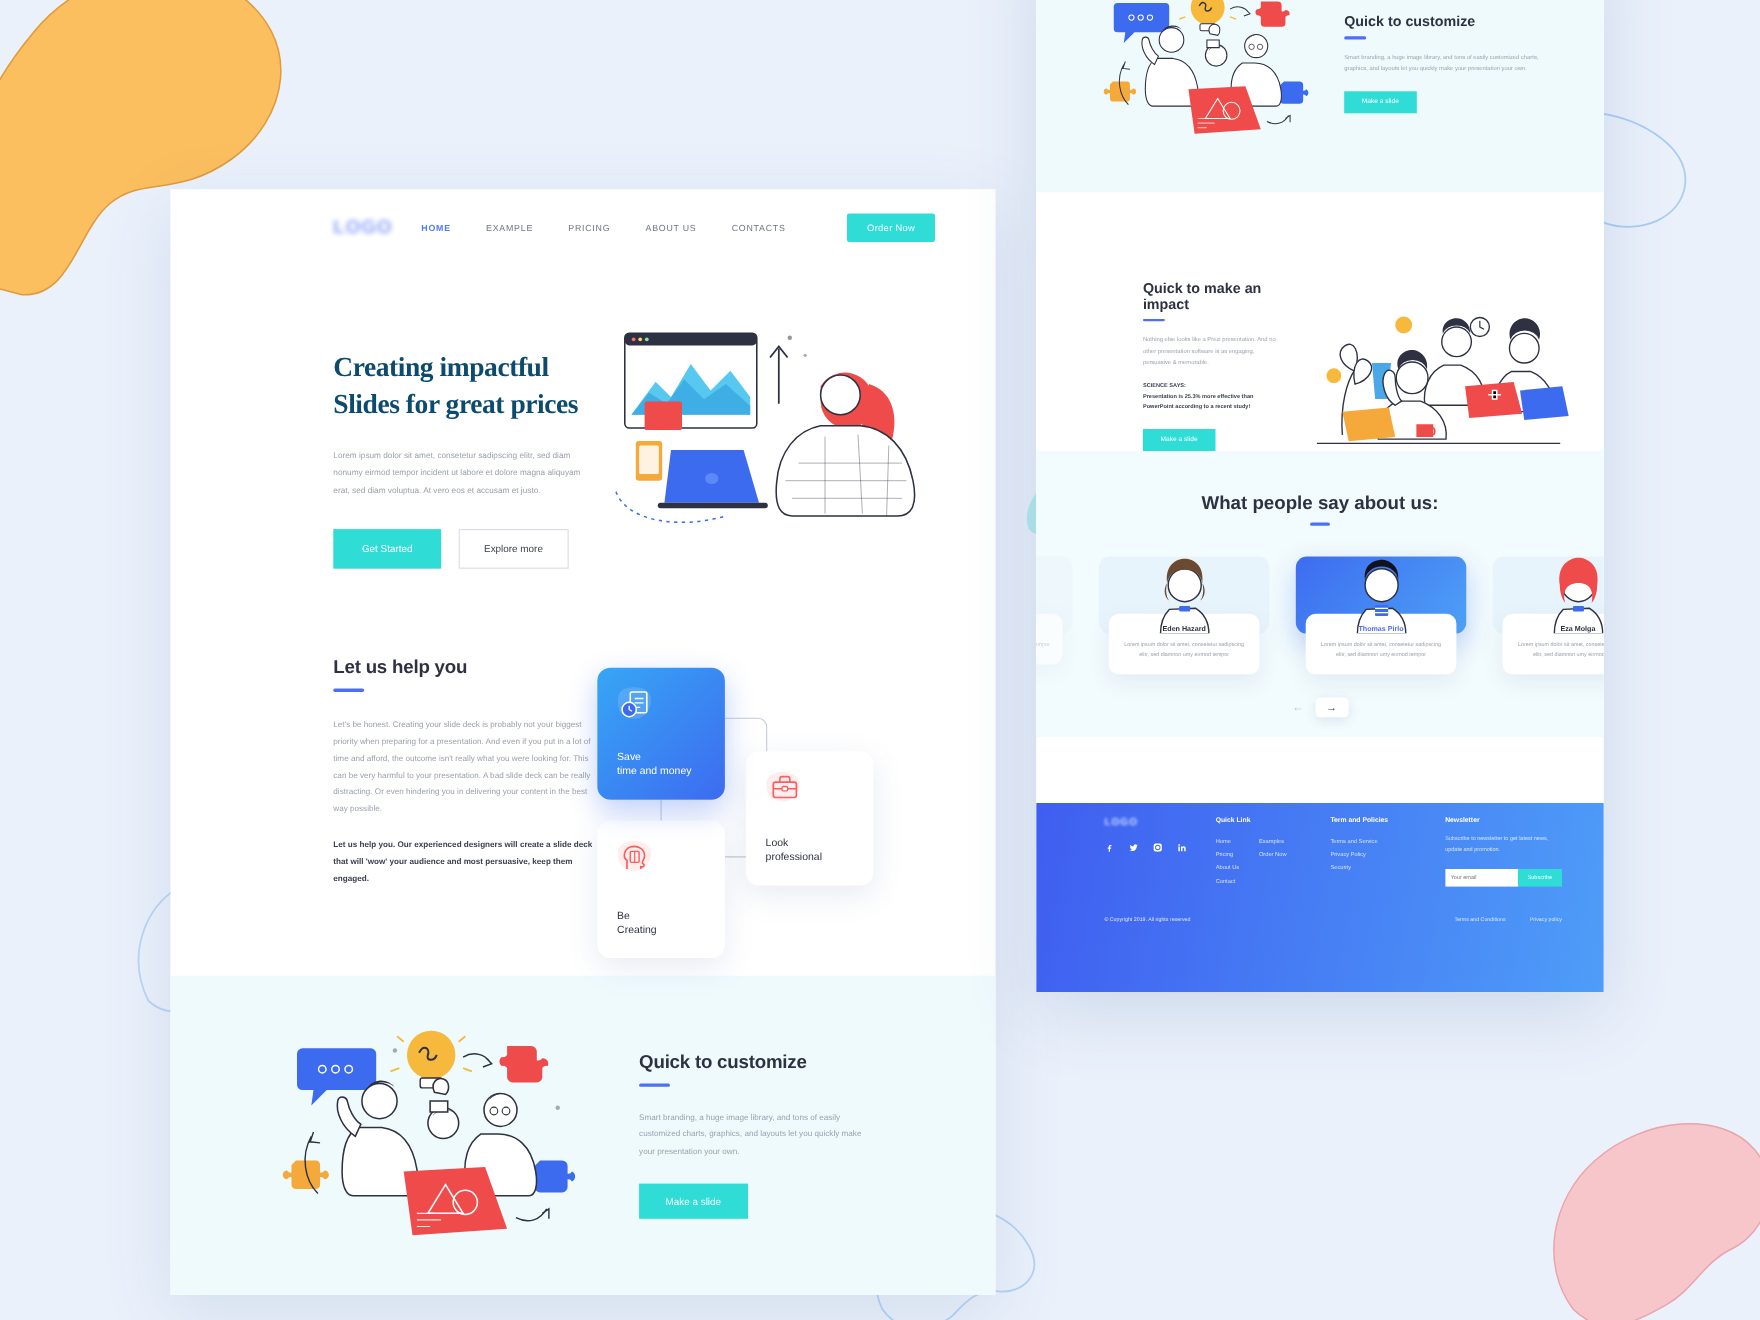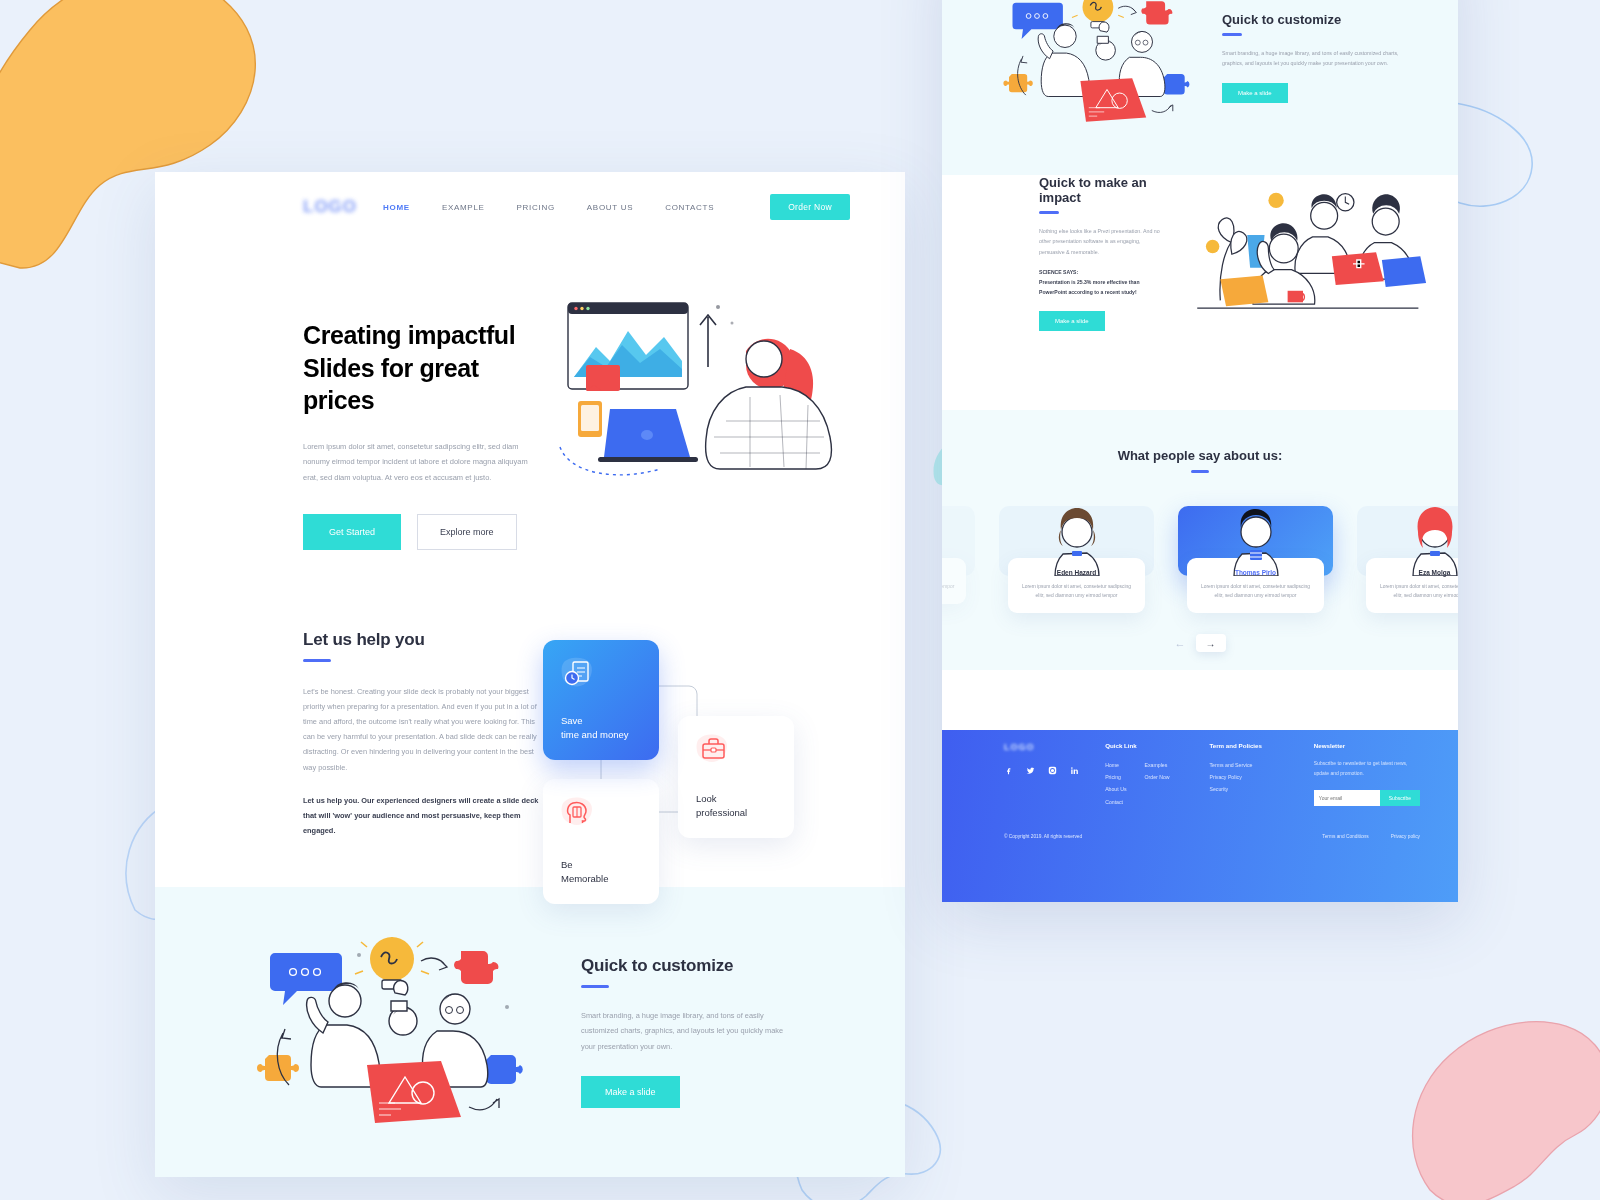--- a/index.html
+++ b/index.html
@@ -55,22 +55,22 @@
     margin-left: 24px; background: #2fdcd6; color: #fff;
     font-size: 8.5px; padding: 8px 18px; border: none; border-radius: 2px;
     cursor: pointer; letter-spacing: .3px;
   }
 
   .hero {
     display: flex; padding: 55px 55px 0 148px; gap: 22px;
   }
   .hero-text { width: 290px; padding-top: 22px; }
   h1.hero-title {
-    font-size: 25px; line-height: 1.3; color: #000000;
-    font-weight: bold; letter-spacing: -.4px;
+    font-size: 25px; line-height: 1.3; color: #0c4a6e;
+    font-weight: bold; letter-spacing: -.4px; font-family: Liberation Serif, serif;
   }
   .hero-para {
     margin-top: 22px; font-size: 7.5px; line-height: 2.1;
     color: #9aa0ad; max-width: 250px;
   }
   .hero-actions { margin-top: 28px; display: flex; gap: 16px; }
   .btn-primary {
     background: #2fdcd6; color: #fff; border: none;
     font-size: 9px; padding: 12px 26px; cursor: pointer;
   }
@@ -144,33 +144,33 @@
   .r-qtc-text { width: 180px; }
   h3.r-title { font-size: 13px; color: #2d3142; font-weight: bold; }
   .r-rule { width: 20px; height: 2.5px; background: #4f6ef7; margin-top: 6px; border-radius: 2px; }
   .r-para { margin-top: 12px; font-size: 5.3px; line-height: 2.0; color: #9aa0ad; }
   .btn-sm {
     margin-top: 14px; background: #2fdcd6; color: #fff; border: none;
     font-size: 6px; padding: 7px 16px; cursor: pointer;
   }
 
   .r-impact {
-    background: #fff; height: 235px; display: flex; align-items: flex-start;
+    background: #fff; height: 235px; display: flex; align-items: flex-end;
     padding: 0 30px 0 97px; gap: 12px;
   }
   .r-impact-text { width: 185px; }
   .r-impact-art { flex: 1; height: 140px; position: relative; }
   .r-note { margin-top: 11px; font-size: 5.1px; line-height: 1.9; color: #3b4052; font-weight: bold; }
   .r-note .hl { display: block; }
 
   .r-testimonials {
     background: #f2fbfd; height: 260px; position: relative;
     padding-top: 38px; text-align: center;
   }
-  h3.r-t-title { font-size: 13px; color: #2d3142; font-weight: bold; }
+  h3.r-t-title { font-size: 17px; color: #2d3142; font-weight: bold; }
   .r-t-rule { width: 18px; height: 2.5px; background: #4f6ef7; margin: 7px auto 0; border-radius: 2px; }
   .t-track {
     position: absolute; left: 0; right: 0; top: 96px;
     display: flex; gap: 24px; padding-left: 0;
   }
   .t-card { position: relative; width: 155px; flex: 0 0 155px; }
   .t-avatar-box {
     height: 70px; border-radius: 10px; background: #e8f4fb;
     display: flex; align-items: flex-end; justify-content: center;
     overflow: hidden;
@@ -383,21 +383,21 @@
       </div>
 
       <div class="card card-white-b">
         <svg class="card-icon" viewBox="0 0 34 34">
           <path d="M3,7 C9,1 23,1 29,8 C34,14 29,26 21,29 C13,32 2,27 1,19 C0,13 1,9 3,7 Z" fill="#ff5b5b" opacity=".1"></path>
           <path d="M9,28 V20 C5,18 6,10 12,8 c7,-2 13,2 13,8 c0,3 -2,4 -2,6 c0,1.5 2,1.5 1.5,3 c-.5,1.5 -3,1 -3,1 V28" fill="none" stroke="#ff5b5b" stroke-width="1.5"></path>
           <rect x="12" y="12" width="8" height="10" rx="1" fill="none" stroke="#ff5b5b" stroke-width="1.3"></rect>
           <path d="M16,12 v10" stroke="#ff5b5b" stroke-width="1.1"></path>
         </svg>
         <div class="card-label" style="white-space:pre-line">Be
-Memorable</div>
+Creating</div>
       </div>
     </div>
   </div>
 
   <div class="qtc">
     <div class="qtc-art">
       <svg viewBox="0 0 300 190" width="300" height="190">
 
         <path d="M20,16 h62 a5,5 0 0 1 5,5 v28 a5,5 0 0 1 -5,5 h-40 l-14,14 l2,-14 h-10 a5,5 0 0 1 -5,-5 v-28 a5,5 0 0 1 5,-5 Z" fill="#3d6bf0"></path>
         <circle cx="38" cy="35" r="3.4" fill="none" stroke="#fff" stroke-width="1.3"></circle>

